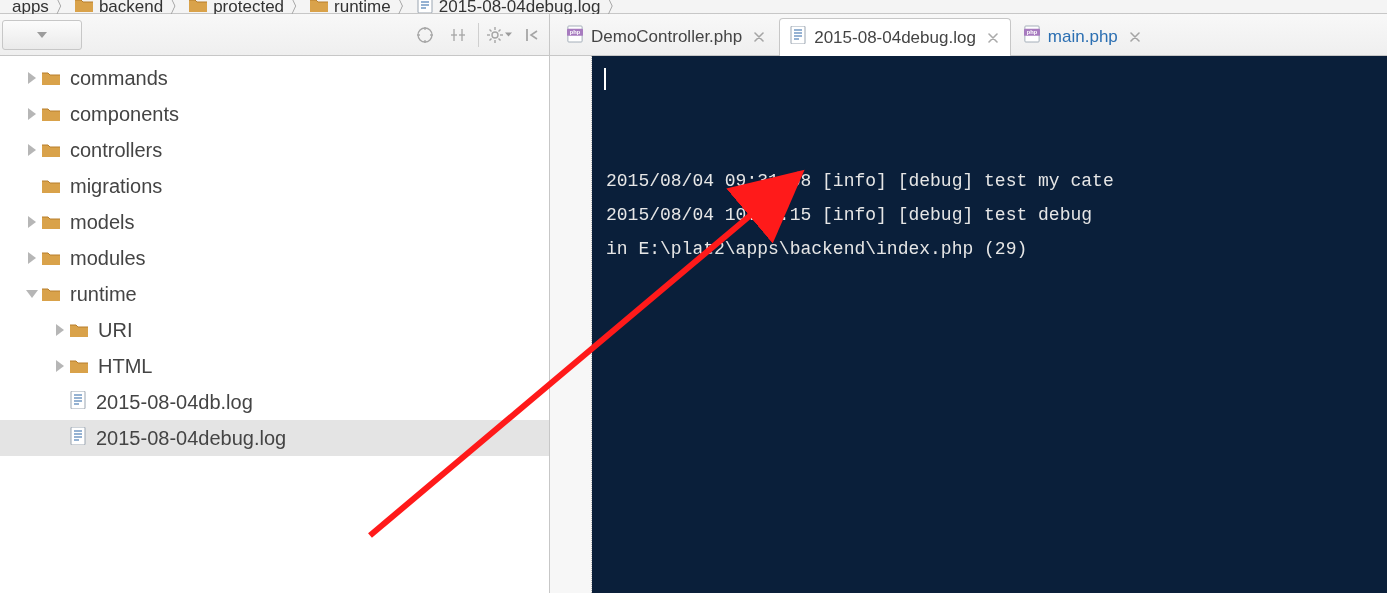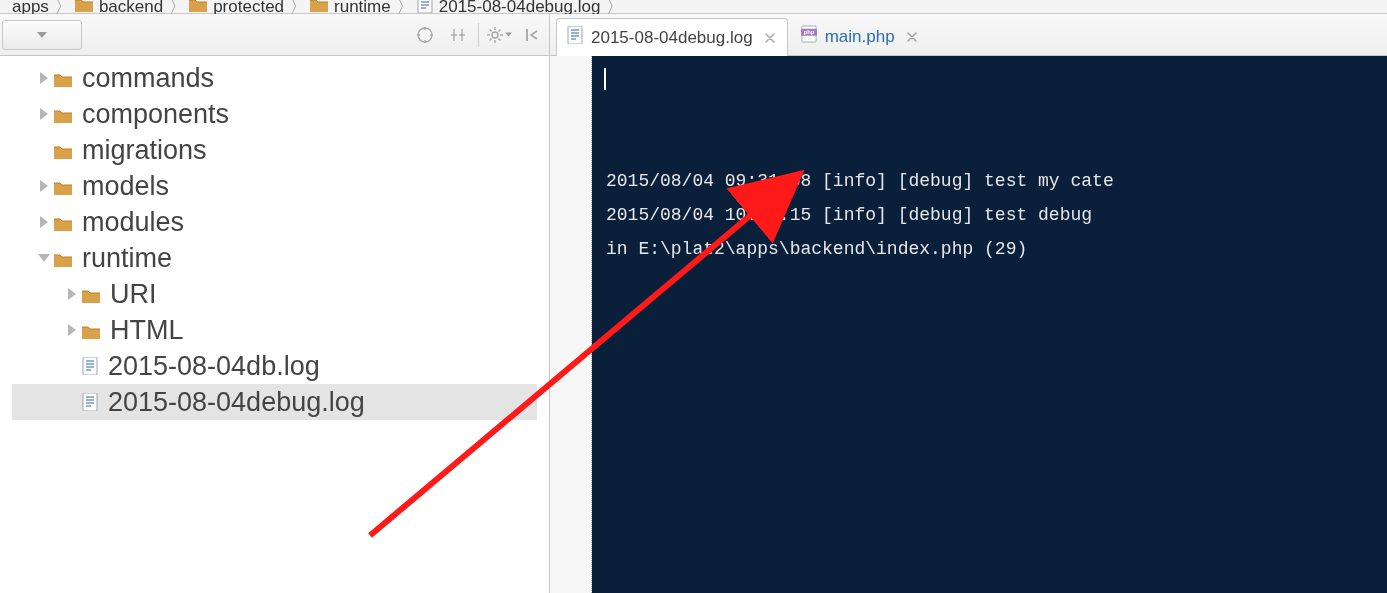--- a/index.html
+++ b/index.html
@@ -108,22 +108,22 @@
 
   
   .tree-panel {
     width: 550px;
     border-right: 1px solid #c7c7c7;
     background: #ffffff;
     overflow: hidden;
     position: relative;
   }
   .tree {
-    padding: 4px 12px;
-    font-size: 27px;
+    padding: 4px 0;
+    font-size: 20px;
     color: #444;
   }
   .tree-row {
     display: flex;
     align-items: center;
     height: 36px;
     padding-left: 22px;
     cursor: pointer;
     white-space: nowrap;
   }
@@ -310,20 +310,31 @@
         </svg>
     </div>
     <div class="tb-btn">
         <svg width="14" height="16" viewBox="0 0 14 16">
           <use href="#ic-hide"></use>
         </svg>
       </div>
   </div>
 
   <div class="tabs">
+    <div class="tab">
+      <span class="icn"><svg class="file-icn" viewBox="-1 0 18 18">
+            <use href="#ic-php"></use>
+          </svg></span>
+      <span>DemoController.php</span>
+      <span class="close">
+          <svg width="10" height="10" viewBox="0 0 10 10">
+            <use href="#ic-close"></use>
+          </svg>
+        </span>
+    </div>
     <div class="tab active">
       <span class="icn"><svg class="file-icn" viewBox="0 0 14 18">
             <use href="#ic-logfile"></use>
           </svg></span>
       <span>2015-08-04debug.log</span>
       <span class="close">
           <svg width="10" height="10" viewBox="0 0 10 10">
             <use href="#ic-close"></use>
           </svg>
         </span>
@@ -362,20 +373,31 @@
             <svg width="8" height="12" viewBox="0 0 8 12">
               <use href="#ic-tri-right"></use>
             </svg>
           </span>
           <span class="icn"><svg class="folder-icn" viewBox="0 0 18 14">
               <use href="#ic-folder"></use>
             </svg></span>
           <span>components</span>
         </div>
         <div class="tree-row d1">
+          <span class="arrow">
+            <svg width="8" height="12" viewBox="0 0 8 12">
+              <use href="#ic-tri-right"></use>
+            </svg>
+          </span>
+          <span class="icn"><svg class="folder-icn" viewBox="0 0 18 14">
+              <use href="#ic-folder"></use>
+            </svg></span>
+          <span>controllers</span>
+        </div>
+        <div class="tree-row d1">
           <span class="arrow"></span>
           <span class="icn"><svg class="folder-icn" viewBox="0 0 18 14">
               <use href="#ic-folder"></use>
             </svg></span>
           <span>migrations</span>
         </div>
         <div class="tree-row d1">
           <span class="arrow">
             <svg width="8" height="12" viewBox="0 0 8 12">
               <use href="#ic-tri-right"></use>

